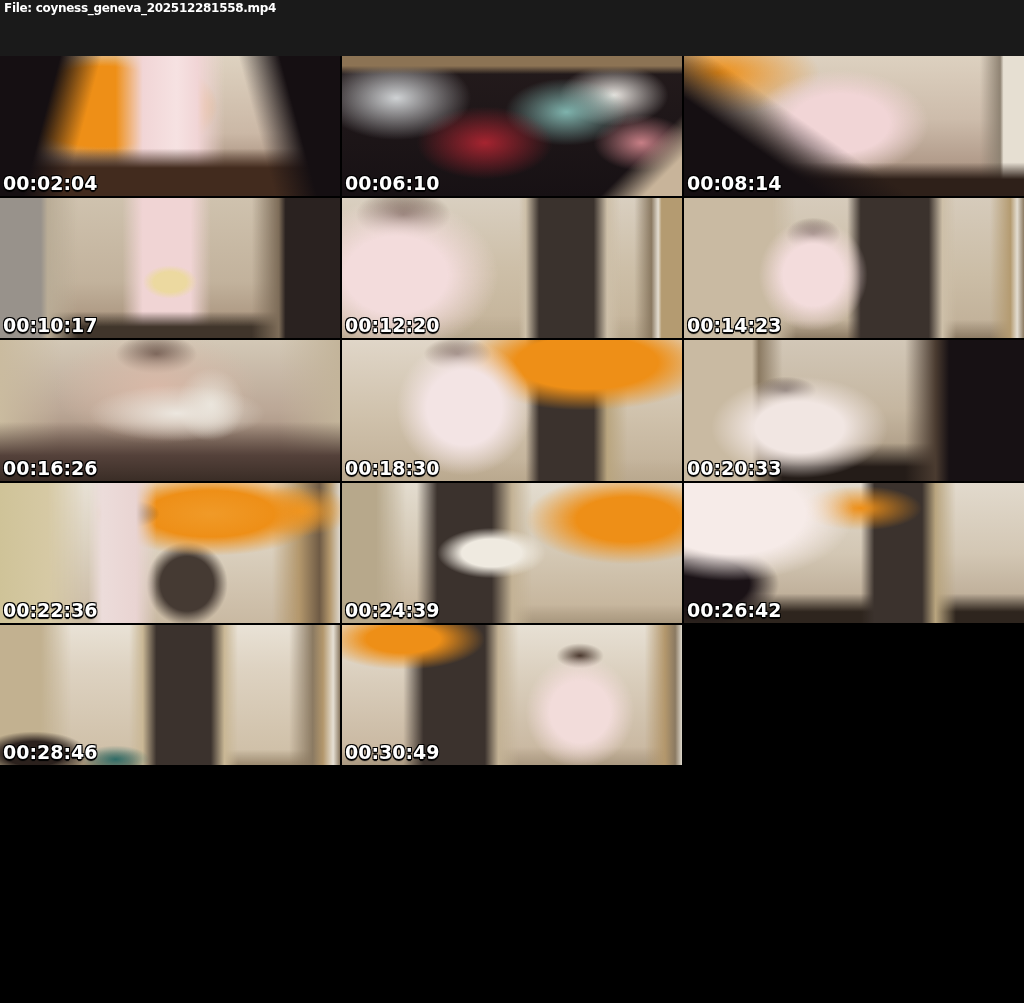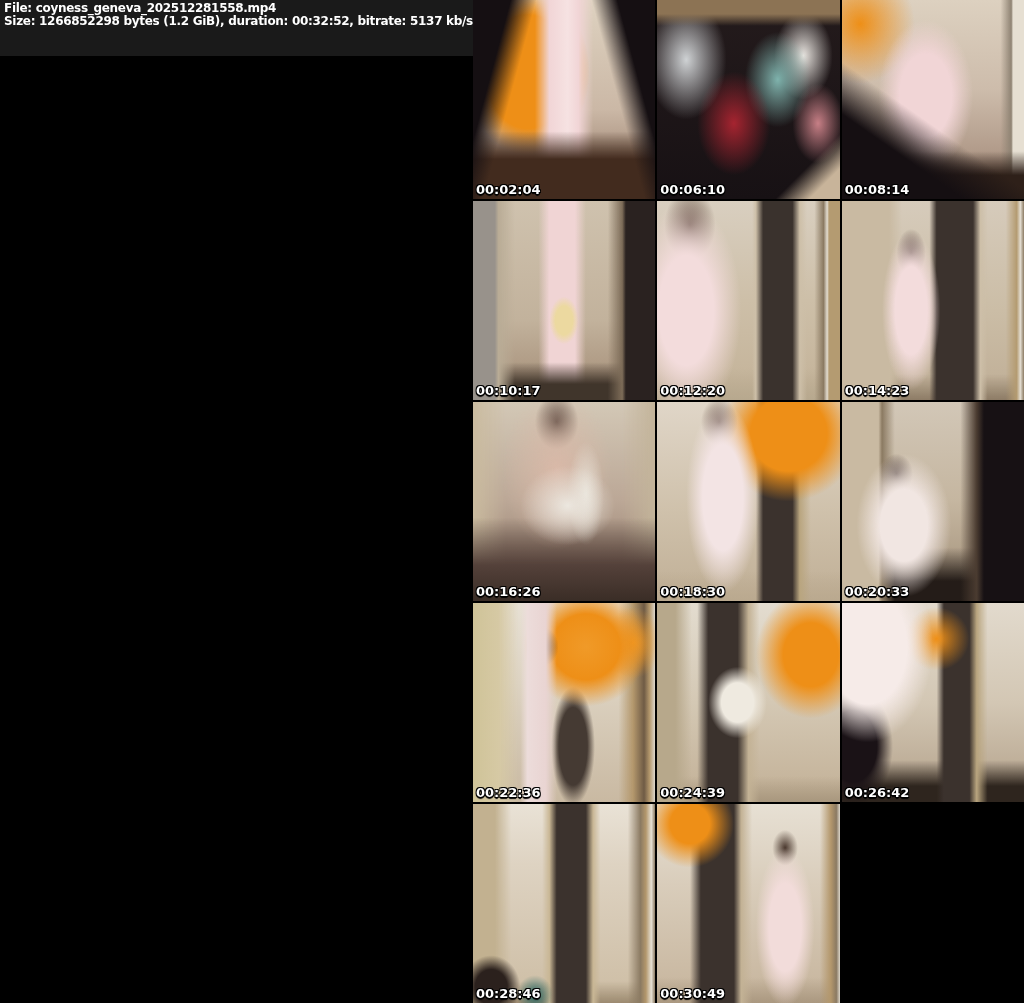--- a/index.html
+++ b/index.html
@@ -8,23 +8,23 @@
     background: #000;
   }
   body {
     width: 1024px;
     height: 1003px;
     overflow: hidden;
     font-family: "DejaVu Sans", sans-serif;
   }
   .sheet {
     width: 1024px;
-    height: 1003px;
+    height: 765px;
     display: flex;
-    flex-direction: row;
+    flex-direction: column;
     background: #000;
   }
   .info-header {
     height: 56px;
     flex: 0 0 56px;
     background: #1a1a1a;
     color: #fff;
     padding: 2px 0 0 4px;
     box-sizing: border-box;
   }
@@ -46,39 +46,38 @@
   .thumb {
     position: relative;
     overflow: hidden;
     background-color: #3a3a3a;
   }
   .ts {
     position: absolute;
     left: 3px;
     bottom: 2px;
     color: #fff;
-    font-size: 13px;
+    font-size: 19px;
     font-weight: bold;
     letter-spacing: 0;
     text-shadow:
       -1px -1px 0 #000,
        1px -1px 0 #000,
       -1px  1px 0 #000,
        1px  1px 0 #000,
        0    2px 1px #000;
   }
 </style>
 </head>
 <body>
 
 <div class="sheet">
 
   <div class="info-header">
     <div class="info-line">File: coyness_geneva_202512281558.mp4</div>
-    <div class="info-line">Size: 1266852298 bytes (1.2 GiB), duration: 00:32:52, bitrate: 5137 kb/s</div>
   </div>
 
   <div class="thumb-grid">
     <div class="thumb" style="background-color:#c4ae9e;background-image:linear-gradient(105deg,#150f12 0%,#150f12 16%,rgba(21,15,18,0) 27%),linear-gradient(255deg,#150f12 0%,#150f12 16%,rgba(21,15,18,0) 27%),linear-gradient(0deg,#422b1e 0%,#422b1e 20%,rgba(66,43,30,0) 34%),linear-gradient(90deg,rgba(241,213,214,0) 34%,#f1d5d6 42%,#f6e2e2 52%,#f1d5d6 58%,rgba(241,213,214,0) 66%),radial-gradient(ellipse 34% 42% at 30% 36%,#ee8f17 0%,#ee8f17 68%,rgba(238,143,23,0) 100%),linear-gradient(180deg,#ded2c0 0%,#cbb8a6 55%,#8a6e5c 100%)">
       <span class="ts">00:02:04</span>
     </div>
     <div class="thumb" style="background-color:#171114;background-image:linear-gradient(180deg,#8c7354 0%,#8c7354 7%,rgba(140,115,84,0) 13%),linear-gradient(315deg,#c8b49a 0%,#c8b49a 8%,rgba(200,180,154,0) 17%),radial-gradient(ellipse 22% 30% at 16% 30%,#cfd2d4 0%,rgba(207,210,212,0) 100%),radial-gradient(ellipse 20% 26% at 42% 62%,#a62430 0%,rgba(166,36,48,0) 100%),radial-gradient(ellipse 18% 24% at 66% 40%,#7fb3ad 0%,rgba(127,179,173,0) 100%),radial-gradient(ellipse 16% 22% at 80% 28%,#e8e4df 0%,rgba(232,228,223,0) 100%),radial-gradient(ellipse 14% 20% at 88% 62%,#c77f86 0%,rgba(199,127,134,0) 100%),linear-gradient(180deg,#241b1c 0%,#171114 100%)">
       <span class="ts">00:06:10</span>
     </div>
     <div class="thumb" style="background-color:#cdbcab;background-image:linear-gradient(35deg,#150f12 0%,#150f12 26%,rgba(21,15,18,0) 42%),linear-gradient(0deg,#2e2019 0%,#2e2019 12%,rgba(46,32,25,0) 24%),linear-gradient(270deg,#e6dfd2 0%,#e6dfd2 6%,#8f8373 7%,rgba(143,131,115,0) 13%),radial-gradient(ellipse 26% 38% at 46% 48%,#f1d5d6 0%,#f1d5d6 55%,rgba(241,213,214,0) 100%),radial-gradient(ellipse 30% 30% at 10% 12%,#ee8f17 0%,rgba(238,143,23,0) 100%),linear-gradient(180deg,#ddd1c0 0%,#cdbcab 45%,#9c8271 100%)">

